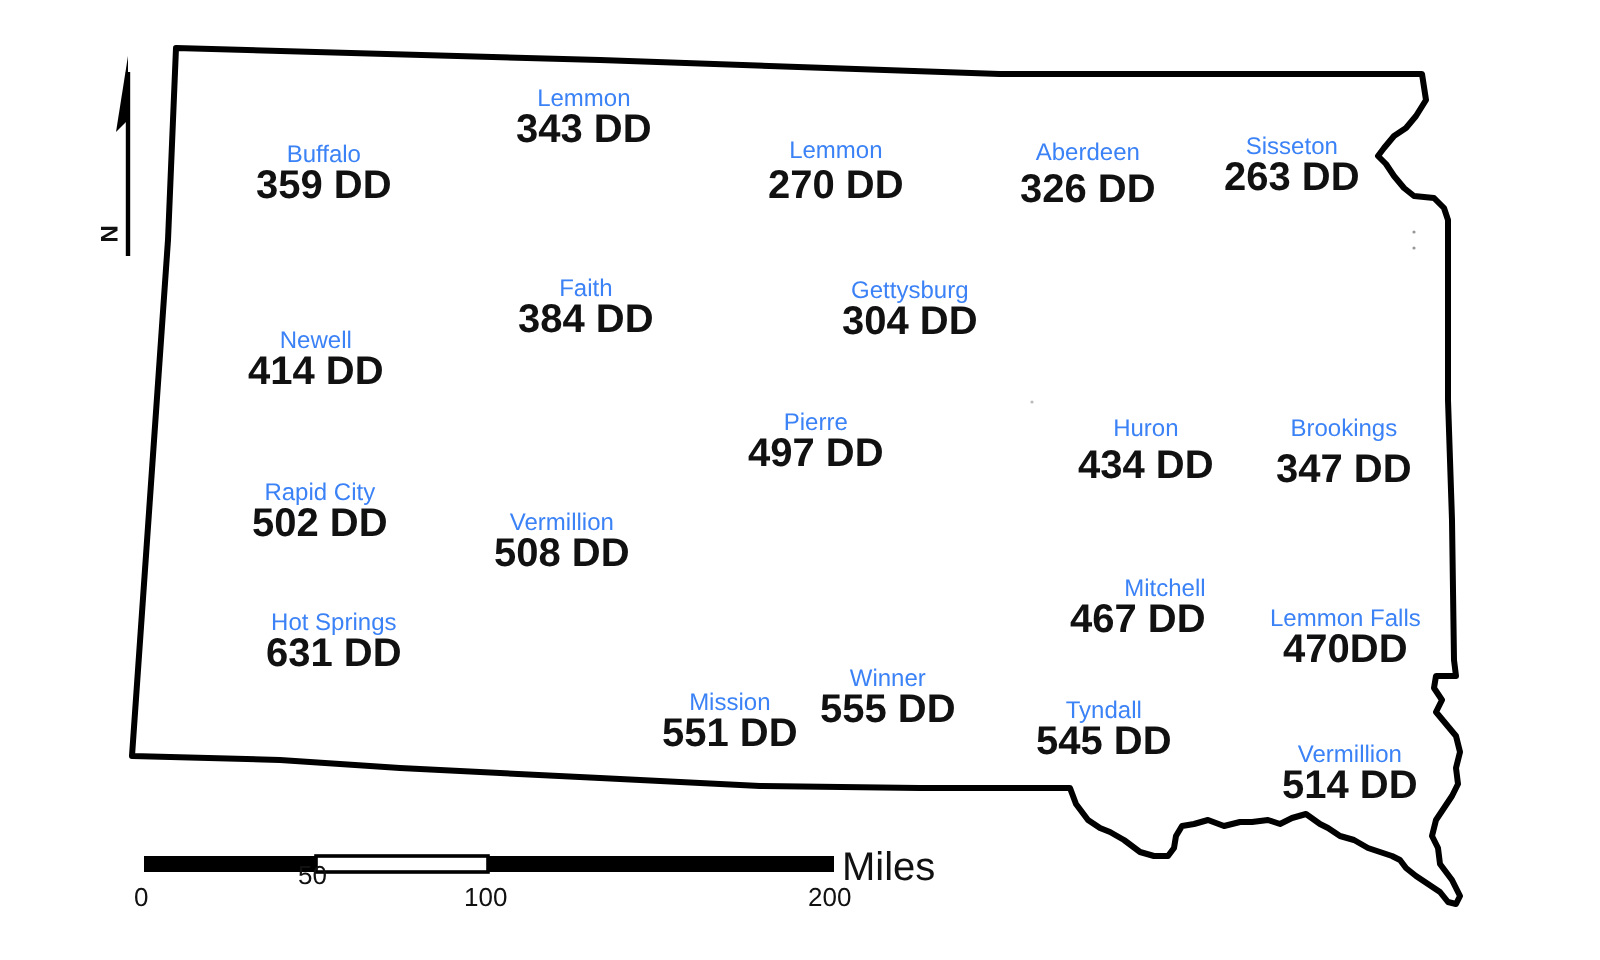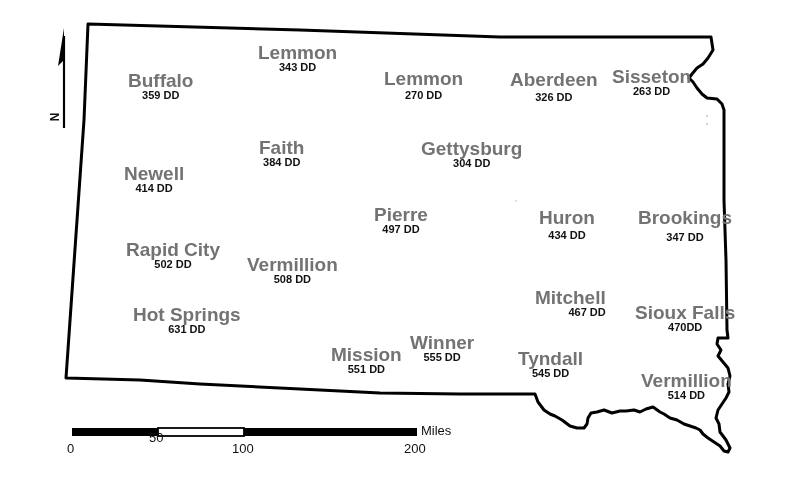--- a/index.html
+++ b/index.html
@@ -1,23 +1,23 @@
 <!DOCTYPE html>
 <html><head>
 <meta charset="utf-8">
 <style>
   html, body { margin:0; padding:0; background:#ffffff; }
   body { width:800px; height:480px; position:relative; overflow:hidden;
          font-family:"Liberation Sans", sans-serif; color:#111; }
   svg.map { position:absolute; left:0; top:0; }
   .label { position:absolute; text-align:center; line-height:1; white-space:nowrap; }
-  .label .name { display:block; font-size:19px; font-weight:bold; color:#737373; }
-  .label .val { display:block; font-size:11px; font-weight:bold; color:#111; }
+  .label .name { display:block; font-size:12px; font-weight:normal; color:#3b82f6; }
+  .label .val { display:block; font-size:20px; font-weight:bold; color:#111; }
   .scale-text { position:absolute; font-size:13px; color:#111; }
-  .miles { position:absolute; font-size:13px; color:#111; }
+  .miles { position:absolute; font-size:20px; color:#111; }
   .north { position:absolute; font-size:12px; font-weight:bold; transform:rotate(90deg); }
 </style>
 </head>
 <body>
 
 <svg class="map" width="800" height="480" viewBox="0 0 800 480">
 
   <path fill="none" stroke="#000" stroke-width="3" stroke-linejoin="round" d="M88,24 L300,30 L500,37 L711,37 L713,50 L708,58 L703,64 L697,68 L692,74 L689,78 L693,82 L697,88 L702,94 L707,98 L717,99 L722,104 L724,110 L724,200 L726,260 L727,330 L728,338 L718,338 L717,344 L721,350 L718,356 L723,362 L728,368 L730,376 L728,384 L729,392 L726,398 L722,404 L718,410 L716,418 L719,424 L720,432 L726,440 L730,448 L728,452 L724,451 L720,446 L714,442 L708,438 L703,434 L700,430 L696,428 L690,426 L684,424 L677,420 L670,418 L664,414 L660,412 L653,407 L646,409 L640,412 L634,410 L626,411 L620,411 L612,413 L604,410 L597,412 L591,413 L588,418 L587,424 L584,428 L577,428 L570,426 L562,420 L555,416 L550,414 L544,410 L538,402 L535,394 L460,394 L380,393 L300,389 L200,384 L140,380 L66,378 L84,120 Z"></path>
 
   <circle cx="707" cy="116" r="0.8" fill="#999"></circle>
@@ -98,21 +98,21 @@
 </div>
 <div class="label" style="left:535px; top:288px;text-align:right;">
   <span class="name">Mitchell</span>
   <span class="val">467 DD</span>
 </div>
 <div class="label" style="left:101px; top:305px;margin-left:32px;">
   <span class="name">Hot Springs</span>
   <span class="val">631 DD</span>
 </div>
 <div class="label" style="left:635px; top:303px;">
-  <span class="name">Sioux Falls</span>
+  <span class="name">Lemmon Falls</span>
   <span class="val">470DD</span>
 </div>
 <div class="label" style="left:410px; top:333px;">
   <span class="name">Winner</span>
   <span class="val">555 DD</span>
 </div>
 <div class="label" style="left:331px; top:345px;">
   <span class="name">Mission</span>
   <span class="val">551 DD</span>
 </div>

